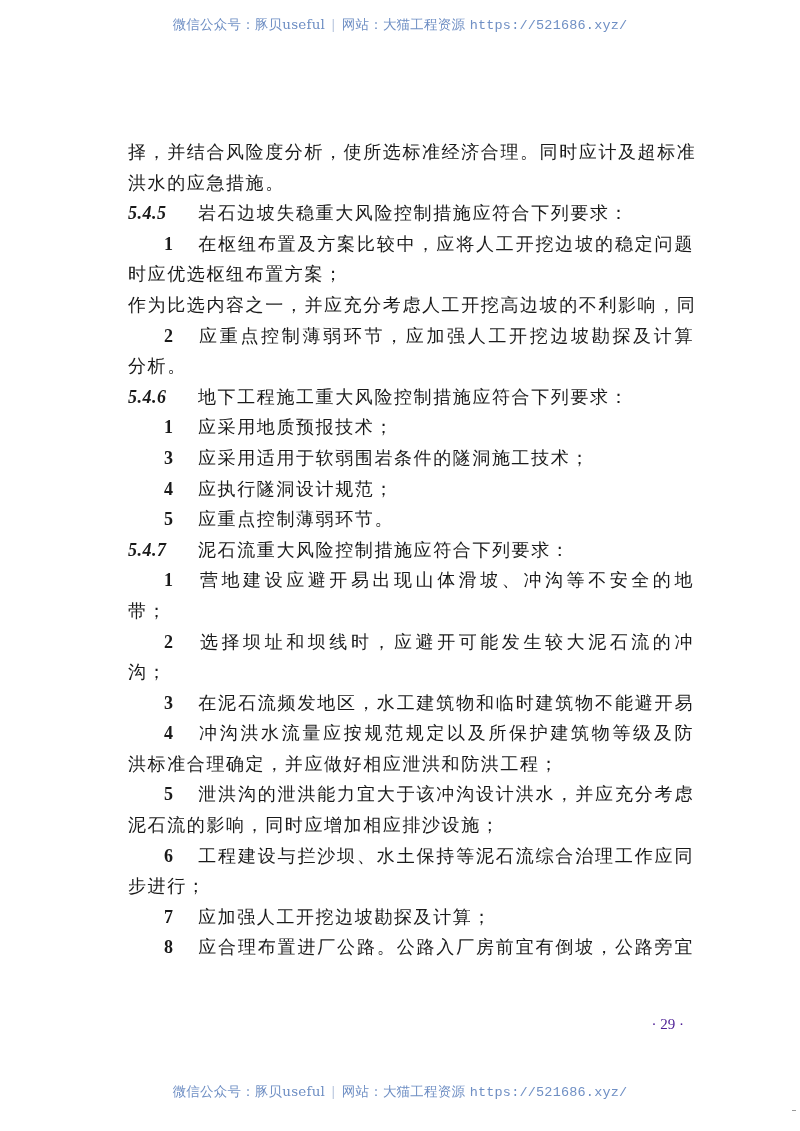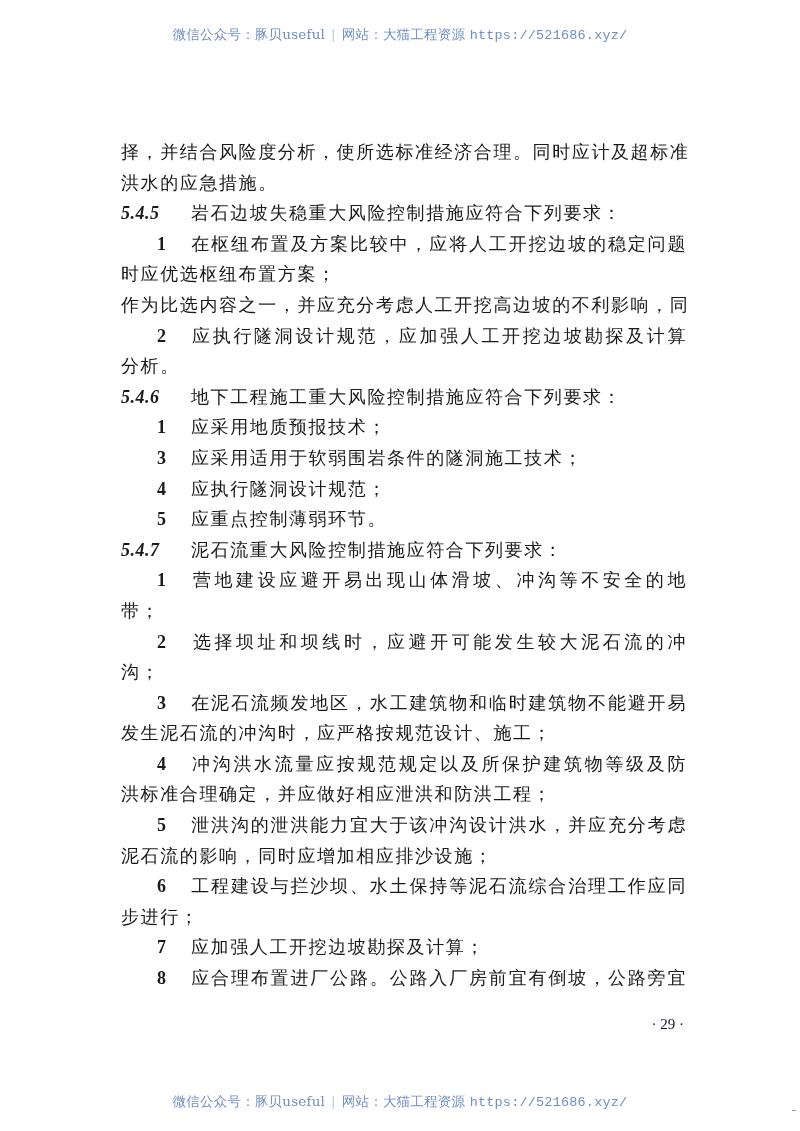--- a/index.html
+++ b/index.html
@@ -4,81 +4,80 @@
 <style>
   html, body { margin: 0; padding: 0; background: #ffffff; }
   body {
     width: 800px; height: 1131px; position: relative; overflow: hidden;
     font-family: "DejaVu Serif", "Liberation Serif", serif;
     color: #1a1a1a;
   }
   .watermark {
     position: absolute; left: 0; width: 800px; text-align: center;
     font-family: "DejaVu Serif", "Liberation Serif", serif;
-    font-size: 13.5px; color: #6f8fc4; letter-spacing: 0.2px; margin-top: 10px;
+    font-size: 13.5px; color: #6f8fc4; letter-spacing: 0.2px;
   }
   .watermark .mono { font-family: "Liberation Mono", "DejaVu Sans Mono", monospace; }
   .watermark .sep { color: #b8c6de; margin: 0 6px; }
   .wm-top { top: 16px; }
   .wm-bottom { top: 1083px; }
 
   .content {
-    position: absolute; left: 121px; top: 137px; width: 566px;
+    position: absolute; left: 128px; top: 137px; width: 566px;
   }
   .line {
     font-size: 18px; line-height: 30.6px; height: 30.6px;
     white-space: nowrap; letter-spacing: 1.6px;
   }
   .indent { padding-left: 36px; }
   .num {
     font-family: "Liberation Serif", "DejaVu Serif", serif; font-weight: bold;
     display: inline-block; width: 34px;
   }
   .secnum {
     font-family: "Liberation Serif", "DejaVu Serif", serif; font-weight: bold;
     display: inline-block; width: 70px; letter-spacing: 0.5px; font-style: italic;
   }
   .justify { text-align: justify; text-align-last: justify; }
   .page-num {
     position: absolute; left: 620px; top: 1016px; width: 64px; text-align: right;
-    font-family: "Liberation Serif", "DejaVu Serif", serif; font-size: 15px; color: #0f172a;
+    font-family: "Liberation Serif", "DejaVu Serif", serif; font-size: 15px; color: #4c1d95;
   }
   .dash { position: absolute; left: 792px; top: 1110px; width: 4px; height: 1px; background: #999; }
 </style>
 </head>
 <body>
 
 <div class="watermark wm-top">
   <span>微信公众号：豚贝useful</span><span class="sep">|</span><span>网站：大猫工程资源</span> <span class="mono">https://521686.xyz/</span>
 </div>
 
 <div class="content">
   <div class="line justify">择，并结合风险度分析，使所选标准经济合理。同时应计及超标准</div>
   <div class="line">洪水的应急措施。</div>
 
   <div class="line"><span class="secnum">5.4.5</span><span>岩石边坡失稳重大风险控制措施应符合下列要求：</span></div>
   <div class="line indent justify"><span class="num">1</span><span>在枢纽布置及方案比较中，应将人工开挖边坡的稳定问题</span></div>
   <div class="line">时应优选枢纽布置方案；</div>
   <div class="line justify">作为比选内容之一，并应充分考虑人工开挖高边坡的不利影响，同</div>
-  <div class="line indent justify"><span class="num">2</span><span>应执行隧洞设计规范，应加强人工开挖边坡勘探及计算</span></div>
+  <div class="line indent justify"><span class="num">2</span><span>应重点控制薄弱环节，应加强人工开挖边坡勘探及计算</span></div>
   <div class="line">分析。</div>
 
   <div class="line"><span class="secnum">5.4.6</span><span>地下工程施工重大风险控制措施应符合下列要求：</span></div>
   <div class="line indent"><span class="num">1</span><span>应采用地质预报技术；</span></div>
   <div class="line indent"><span class="num">3</span><span>应采用适用于软弱围岩条件的隧洞施工技术；</span></div>
   <div class="line indent"><span class="num">4</span><span>应执行隧洞设计规范；</span></div>
   <div class="line indent"><span class="num">5</span><span>应重点控制薄弱环节。</span></div>
 
   <div class="line"><span class="secnum">5.4.7</span><span>泥石流重大风险控制措施应符合下列要求：</span></div>
   <div class="line indent justify"><span class="num">1</span><span>营地建设应避开易出现山体滑坡、冲沟等不安全的地</span></div>
   <div class="line">带；</div>
   <div class="line indent justify"><span class="num">2</span><span>选择坝址和坝线时，应避开可能发生较大泥石流的冲</span></div>
   <div class="line">沟；</div>
   <div class="line indent justify"><span class="num">3</span><span>在泥石流频发地区，水工建筑物和临时建筑物不能避开易</span></div>
-  <div class="line">发生泥石流的冲沟时，应严格按规范设计、施工；</div>
   <div class="line indent justify"><span class="num">4</span><span>冲沟洪水流量应按规范规定以及所保护建筑物等级及防</span></div>
   <div class="line">洪标准合理确定，并应做好相应泄洪和防洪工程；</div>
   <div class="line indent justify"><span class="num">5</span><span>泄洪沟的泄洪能力宜大于该冲沟设计洪水，并应充分考虑</span></div>
   <div class="line">泥石流的影响，同时应增加相应排沙设施；</div>
   <div class="line indent justify"><span class="num">6</span><span>工程建设与拦沙坝、水土保持等泥石流综合治理工作应同</span></div>
   <div class="line">步进行；</div>
   <div class="line indent"><span class="num">7</span><span>应加强人工开挖边坡勘探及计算；</span></div>
   <div class="line indent justify"><span class="num">8</span><span>应合理布置进厂公路。公路入厂房前宜有倒坡，公路旁宜</span></div>
 </div>
 

